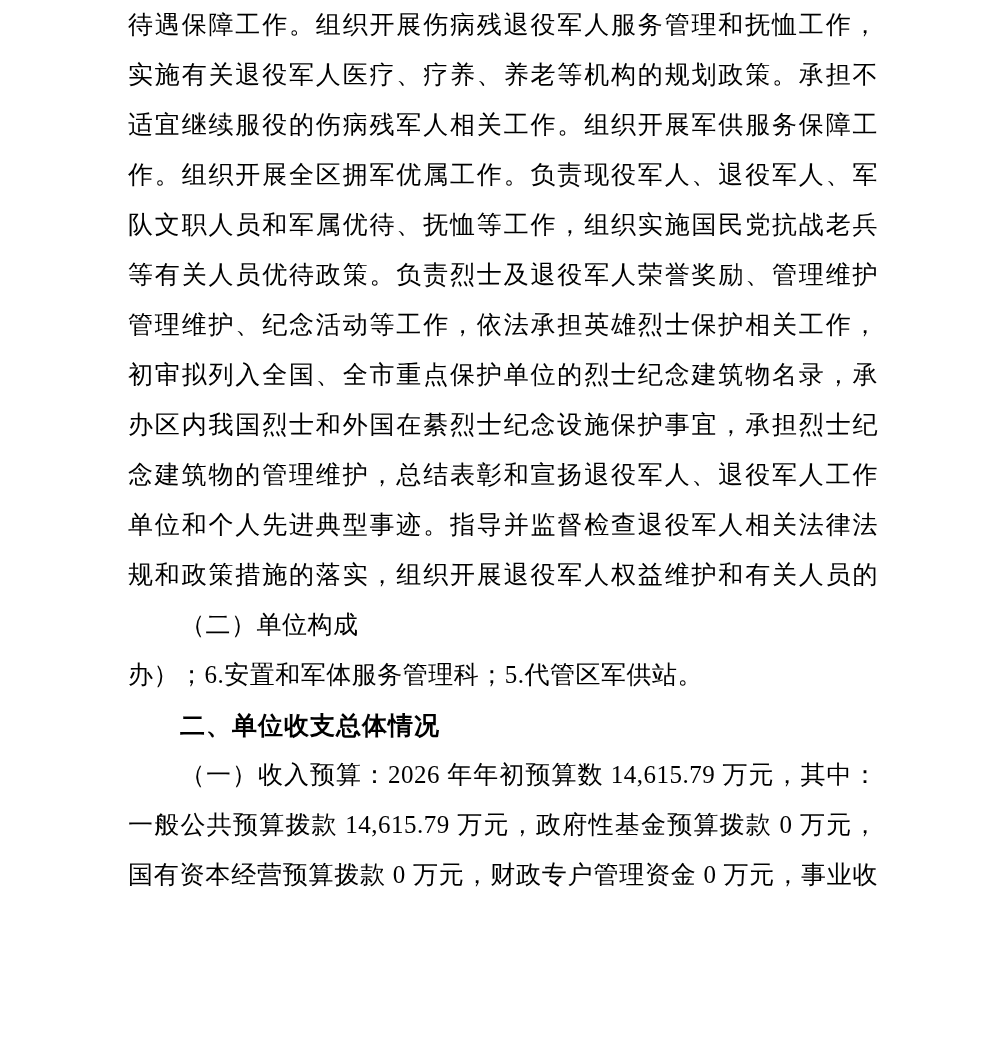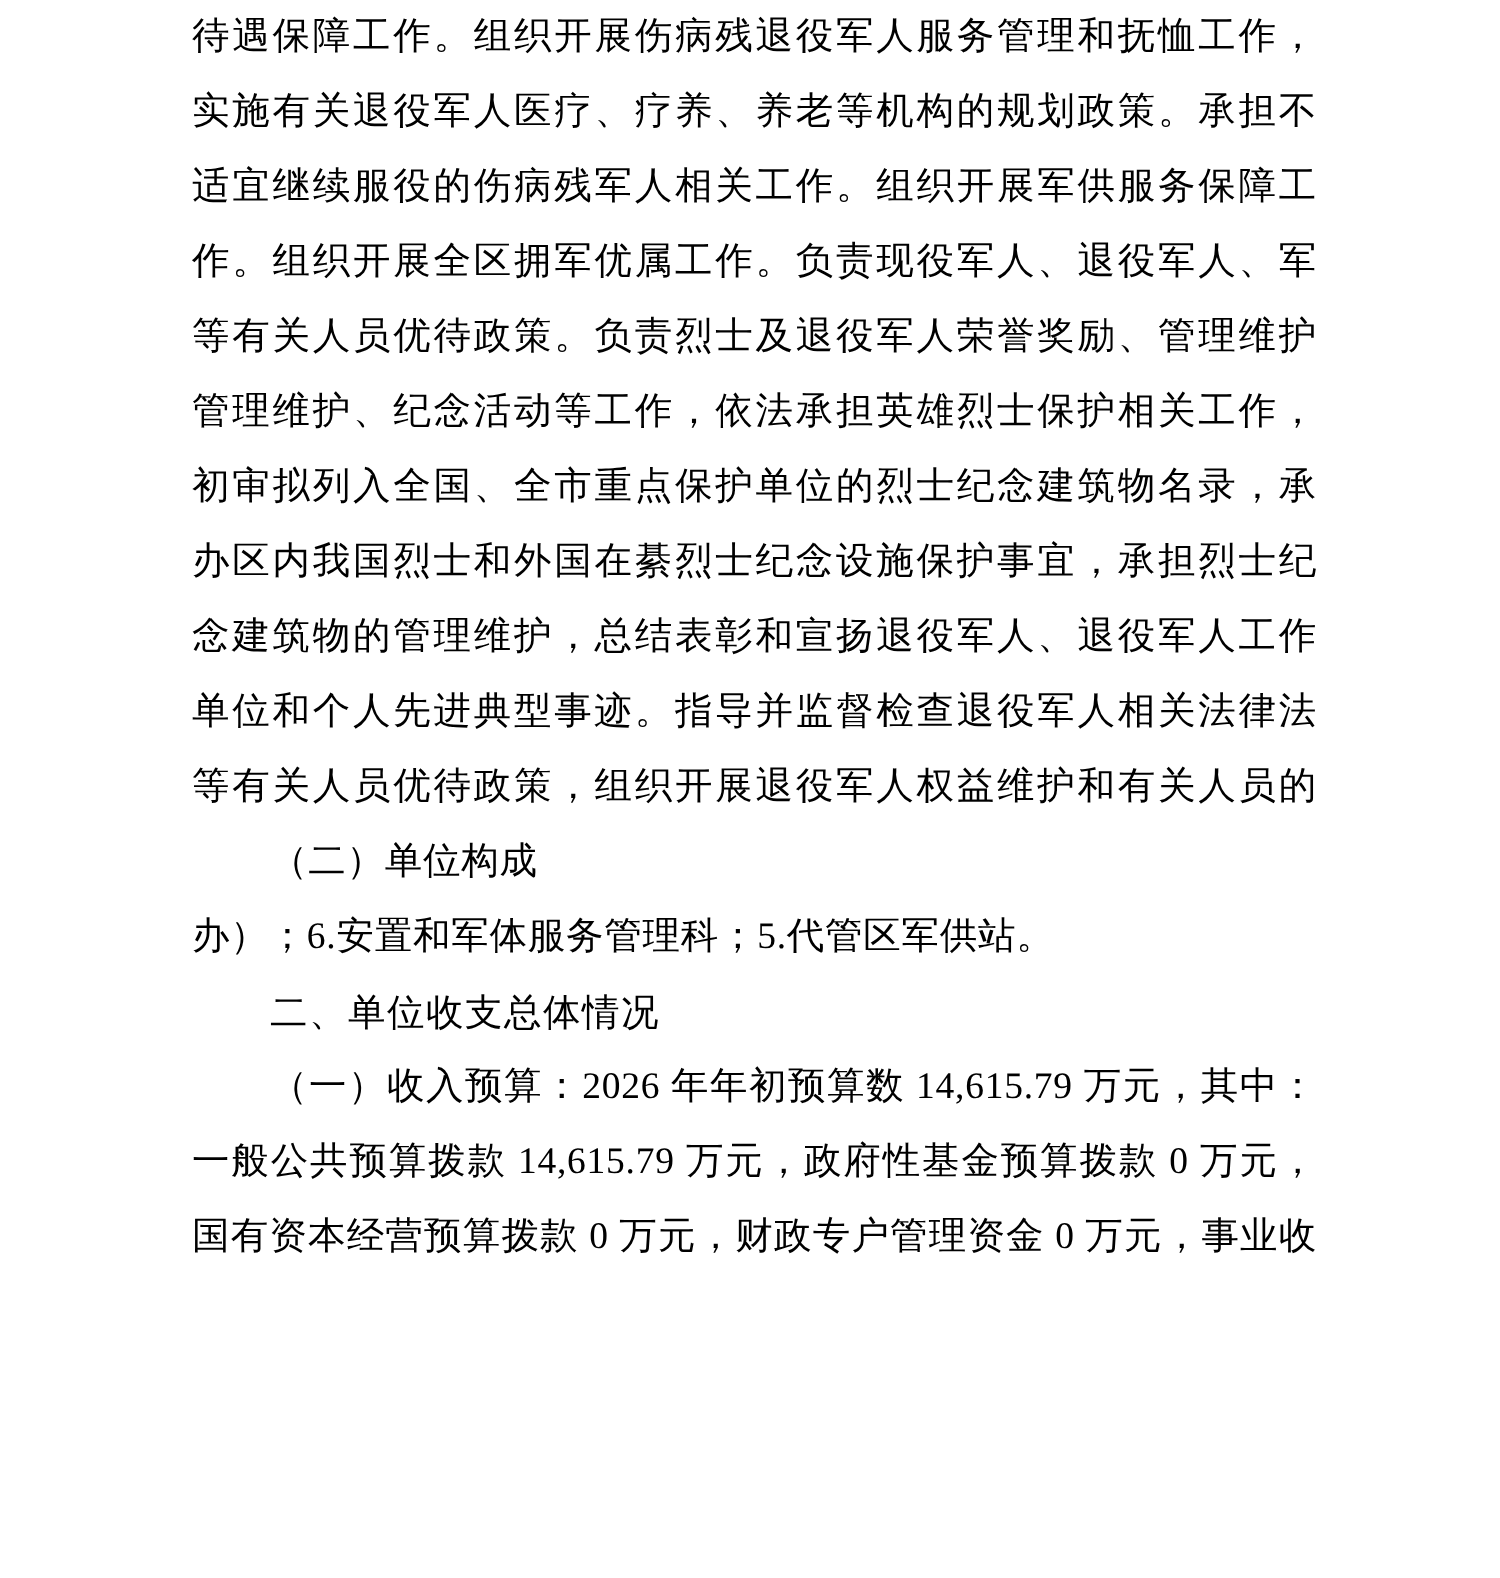--- a/index.html
+++ b/index.html
@@ -34,40 +34,41 @@
     text-align-last: justify;
     text-justify: inter-character;
   }
   
   .indent {
     text-indent: 52px;
   }
   
   .hei {
     font-family: "Liberation Sans", "DejaVu Sans", sans-serif;
-    font-weight: 400;
+    font-weight: 700;
     letter-spacing: 1px;
   }
 </style>
 </head>
 <body>
 
 <main class="doc">
 
   <div class="line j">待遇保障工作。组织开展伤病残退役军人服务管理和抚恤工作，</div>
   <div class="line j">实施有关退役军人医疗、疗养、养老等机构的规划政策。承担不</div>
   <div class="line j">适宜继续服役的伤病残军人相关工作。组织开展军供服务保障工</div>
   <div class="line j">作。组织开展全区拥军优属工作。负责现役军人、退役军人、军</div>
+  <div class="line j">队文职人员和军属优待、抚恤等工作，组织实施国民党抗战老兵</div>
   <div class="line j">等有关人员优待政策。负责烈士及退役军人荣誉奖励、管理维护</div>
   <div class="line j">管理维护、纪念活动等工作，依法承担英雄烈士保护相关工作，</div>
   <div class="line j">初审拟列入全国、全市重点保护单位的烈士纪念建筑物名录，承</div>
   <div class="line j">办区内我国烈士和外国在綦烈士纪念设施保护事宜，承担烈士纪</div>
   <div class="line j">念建筑物的管理维护，总结表彰和宣扬退役军人、退役军人工作</div>
   <div class="line j">单位和个人先进典型事迹。指导并监督检查退役军人相关法律法</div>
-  <div class="line j">等有关人员优待政策，组织开展退役军人权益维护和有关人员的</div>
+  <div class="line j">规和政策措施的落实，组织开展退役军人权益维护和有关人员的</div>
 
   <div class="line indent">（二）单位构成</div>
   <div class="line">办）；6.安置和军体服务管理科；5.代管区军供站。</div>
 
   <div class="line indent hei">二、单位收支总体情况</div>
   <div class="line j indent">（一）收入预算：2026 年年初预算数 14,615.79 万元，其中：</div>
   <div class="line j">一般公共预算拨款 14,615.79 万元，政府性基金预算拨款 0 万元，</div>
   <div class="line j">国有资本经营预算拨款 0 万元，财政专户管理资金 0 万元，事业收</div>
 
 </main>

